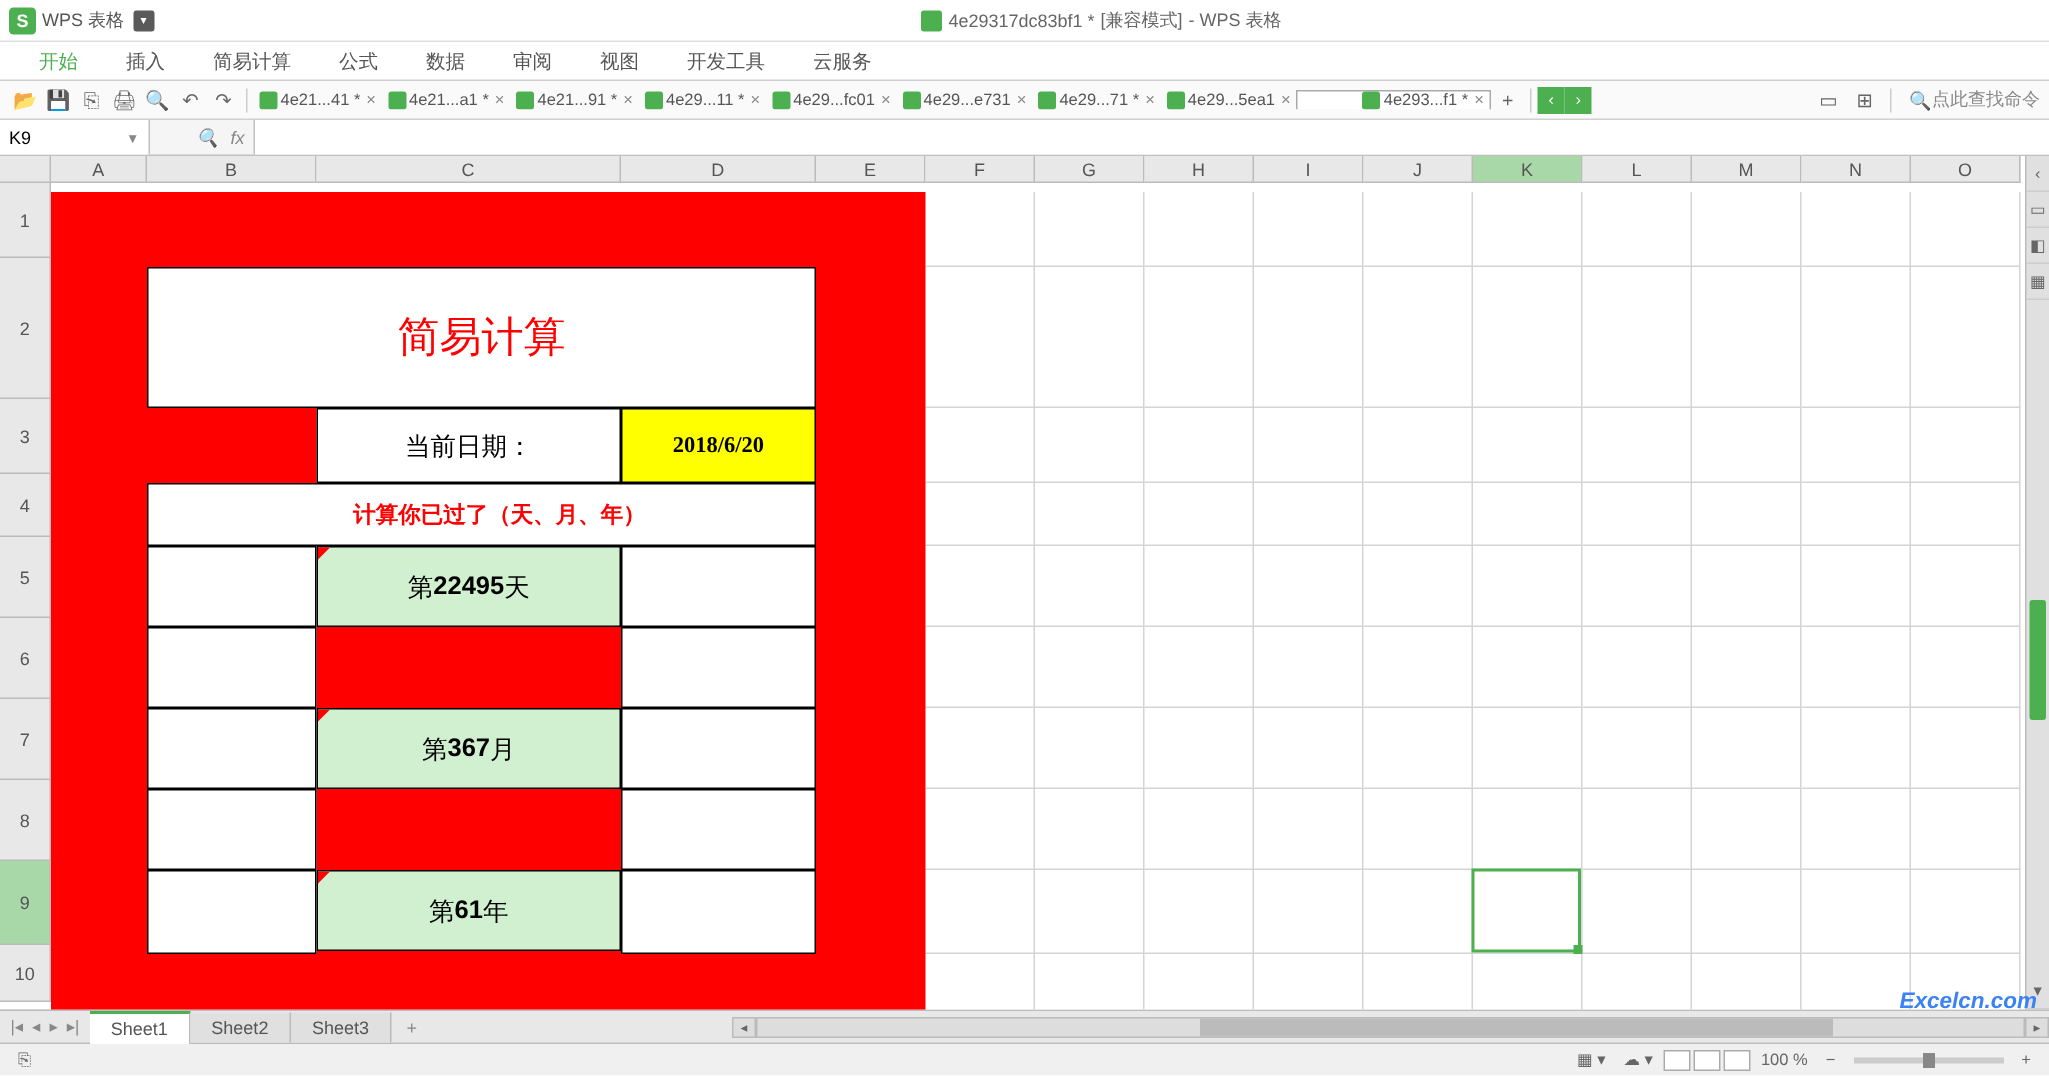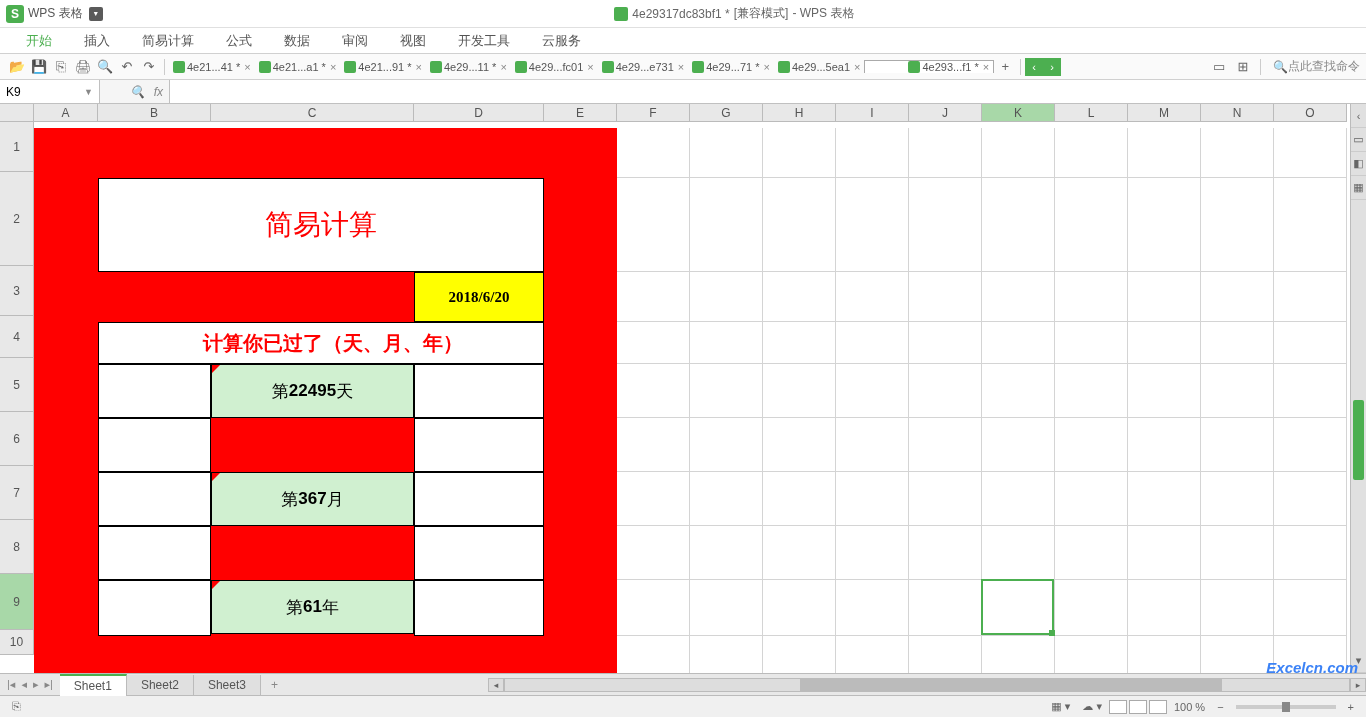--- a/index.html
+++ b/index.html
@@ -58,21 +58,21 @@
 .cell { position: absolute; border-right: 1px solid #d4d4d4; border-bottom: 1px solid #d4d4d4; font-size: 12px; display: flex; align-items: center; justify-content: center; background: #fff; }
 
 
 .redblock { position: absolute; background: #ff0000; }
 
 
 .bcell { position: absolute; border: 1px solid #000; background: #fff; display: flex; align-items: center; justify-content: center; font-size: 17px; color: #000; font-family: "SimSun", serif; }
 .bcell.title { font-size: 28px; color: #ff0000; font-family: "KaiTi","SimSun",serif; }
 .bcell.yellow { background: #ffff00; font-weight: bold; }
 .bcell.green { background: #d0f0d0; position: relative; }
-.bcell.redtext { color: #ff0000; font-weight: bold; font-size: 20px; padding-left: 24px; }
+.bcell.redtext { color: #ff0000; font-weight: bold; font-size: 15px; padding-left: 24px; }
 .bcell .corner-mark { position: absolute; left: 0; top: 0; width: 0; height: 0; border-top: 8px solid #ff0000; border-right: 8px solid transparent; }
 .bcell b { font-weight: bold; }
 
 
 .selcell { position: absolute; border: 2px solid #4CAF50; background: transparent; pointer-events: none; }
 .selcell::after { content: ""; position: absolute; right: -3px; bottom: -3px; width: 6px; height: 6px; background: #4CAF50; }
 
 
 .rightstrip { width: 16px; background: #e0e0e0; border-left: 1px solid #bbb; display: flex; flex-direction: column; }
 .rightstrip .sb-btn { height: 24px; display: flex; align-items: center; justify-content: center; font-size: 11px; color: #666; border-bottom: 1px solid #ccc; }
@@ -236,21 +236,21 @@
     <div class="row-headers" id="rowheaders">
         <div class="row-h" style="height: 50px;">1</div>
         <div class="row-h" style="height: 94px;">2</div>
         <div class="row-h" style="height: 50px;">3</div>
         <div class="row-h" style="height: 42px;">4</div>
         <div class="row-h" style="height: 54px;">5</div>
         <div class="row-h" style="height: 54px;">6</div>
         <div class="row-h" style="height: 54px;">7</div>
         <div class="row-h" style="height: 54px;">8</div>
         <div class="row-h sel" style="height: 56px;">9</div>
-        <div class="row-h" style="height: 25px;">10</div>
+        <div class="row-h" style="height: 38px;">10</div>
       </div>
     <div class="cells" id="cells">
         <div class="cell" style="left: 1240px; top: 508px; width: 73px; height: 43px;"></div>
         <div class="cell" style="left: 1167px; top: 508px; width: 73px; height: 43px;"></div>
         <div class="cell" style="left: 1094px; top: 508px; width: 73px; height: 43px;"></div>
         <div class="cell" style="left: 1021px; top: 508px; width: 73px; height: 43px;"></div>
         <div class="cell" style="left: 948px; top: 508px; width: 73px; height: 43px;"></div>
         <div class="cell" style="left: 875px; top: 508px; width: 73px; height: 43px;"></div>
         <div class="cell" style="left: 802px; top: 508px; width: 73px; height: 43px;"></div>
         <div class="cell" style="left: 729px; top: 508px; width: 73px; height: 43px;"></div>
@@ -344,20 +344,21 @@
         <div class="cell" style="left: 875px; top: 0px; width: 73px; height: 50px;"></div>
         <div class="cell" style="left: 802px; top: 0px; width: 73px; height: 50px;"></div>
         <div class="cell" style="left: 729px; top: 0px; width: 73px; height: 50px;"></div>
         <div class="cell" style="left: 656px; top: 0px; width: 73px; height: 50px;"></div>
         <div class="cell" style="left: 583px; top: 0px; width: 73px; height: 50px;"></div>
 
       <div class="redblock" style="left:0;top:0;width:583px;height:551px;"></div>
 
       <div class="bcell title" style="left:64px;top:50px;width:446px;height:94px;">简易计算</div>
 
+      <div class="bcell" style="left:177px;top:144px;width:203px;height:50px;">当前日期：</div>
       <div class="bcell yellow" style="left:380px;top:144px;width:130px;height:50px;font-size:15px;">2018/6/20</div>
 
       <div class="bcell redtext" style="left:64px;top:194px;width:446px;height:42px;">计算你已过了（天、月、年）</div>
 
       <div class="bcell" style="left:64px;top:236px;width:113px;height:54px;"></div>
       <div class="bcell green" style="left:177px;top:236px;width:203px;height:54px;">
         <span class="corner-mark"></span>
         <span>第</span>
           <b>22495</b>
           <span>天</span>

